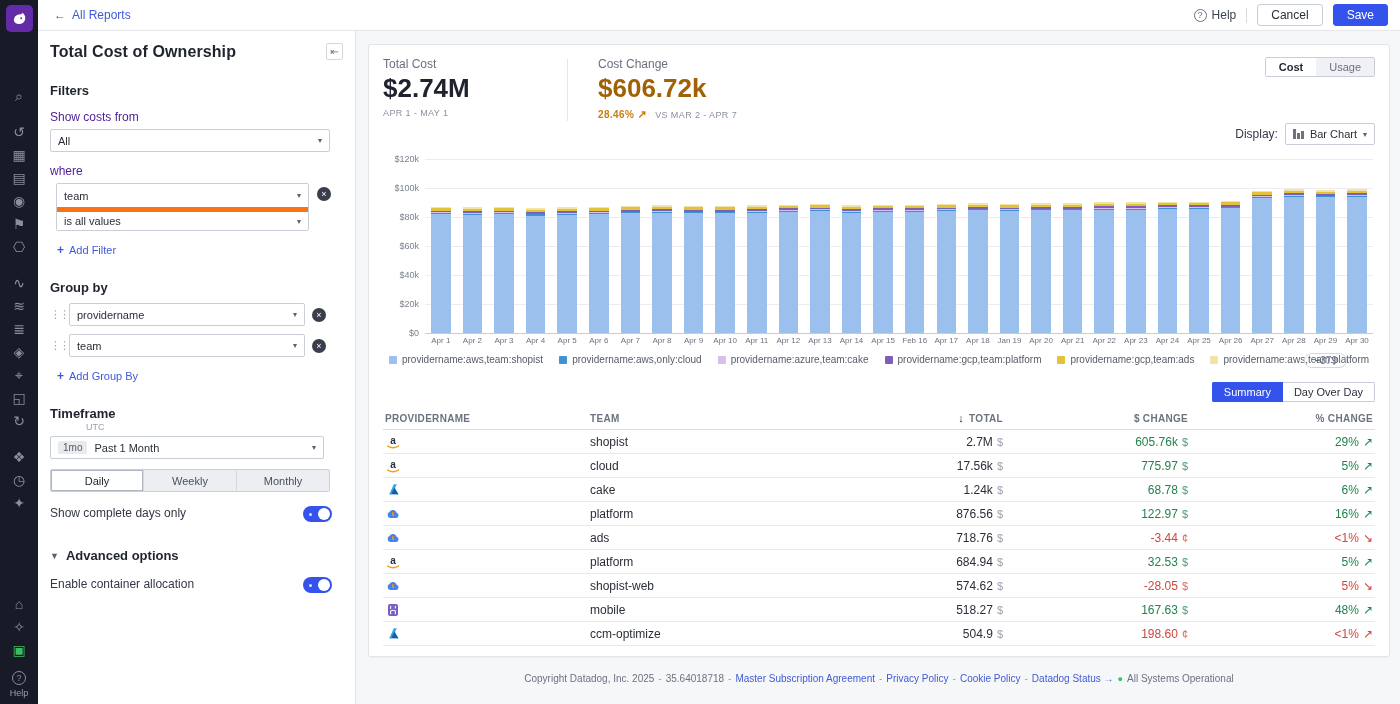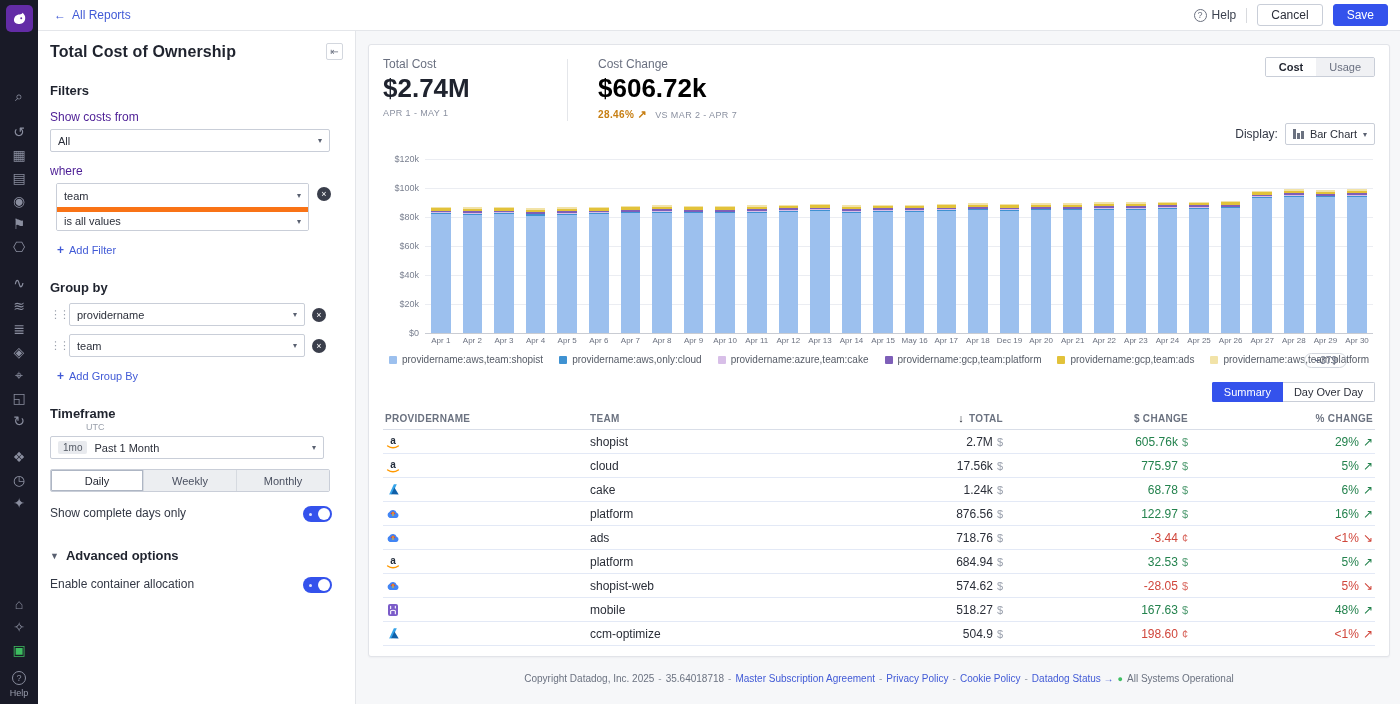--- a/index.html
+++ b/index.html
@@ -71,21 +71,21 @@
   .advanced-row .chev-down{font-size:9px;color:#596070}
 
   
   .canvas{flex:1;background:#f6f7f9;padding:13px 10px 0 12px;min-width:0;overflow:hidden}
   .card{background:#fff;border:1px solid #e2e4e9;border-radius:3px;box-shadow:0 1px 2px rgba(20,20,40,.04);padding:12px 14px 10px}
 
   .card-top{display:flex;align-items:flex-start}
   .kpi{min-width:150px}
   .kpi-label{font-size:12px;color:#6a7080}
   .kpi-value{font-size:26px;font-weight:700;margin-top:2px}
-  .kpi-value.orange{color:#000000}
+  .kpi-value.orange{color:#a16207}
   .kpi-range{font-size:9px;color:#8a90a0;letter-spacing:.4px;margin-top:4px;display:flex;align-items:center;gap:8px}
   .pct-chip{color:#c77f14;font-weight:700;font-size:10px}
   .pct-chip .arrow{font-size:11px}
   .kpi-divider{width:1px;align-self:stretch;background:#e4e6ea;margin:2px 30px 0 34px}
   .card-top .spacer{flex:1}
   .cu-toggle{display:flex;border:1px solid #c9ced8;border-radius:2px;overflow:hidden}
   .cu-toggle .seg{border:none;padding:3px 13px;font-size:11px;background:#f0f1f4;color:#6a7080;font-family:inherit;cursor:pointer}
   .cu-toggle .seg.active{background:#fff;color:#1f232e;font-weight:700}
 
   .display-row{display:flex;justify-content:flex-end;align-items:center;gap:7px;margin-top:2px}
@@ -588,24 +588,24 @@
               <span class="xtick">Apr 6</span>
               <span class="xtick">Apr 7</span>
               <span class="xtick">Apr 8</span>
               <span class="xtick">Apr 9</span>
               <span class="xtick">Apr 10</span>
               <span class="xtick">Apr 11</span>
               <span class="xtick">Apr 12</span>
               <span class="xtick">Apr 13</span>
               <span class="xtick">Apr 14</span>
               <span class="xtick">Apr 15</span>
-              <span class="xtick">May 16</span>
+              <span class="xtick">Feb 16</span>
               <span class="xtick">Apr 17</span>
               <span class="xtick">Apr 18</span>
-              <span class="xtick">Dec 19</span>
+              <span class="xtick">Jan 19</span>
               <span class="xtick">Apr 20</span>
               <span class="xtick">Apr 21</span>
               <span class="xtick">Apr 22</span>
               <span class="xtick">Apr 23</span>
               <span class="xtick">Apr 24</span>
               <span class="xtick">Apr 25</span>
               <span class="xtick">Apr 26</span>
               <span class="xtick">Apr 27</span>
               <span class="xtick">Apr 28</span>
               <span class="xtick">Apr 29</span>

